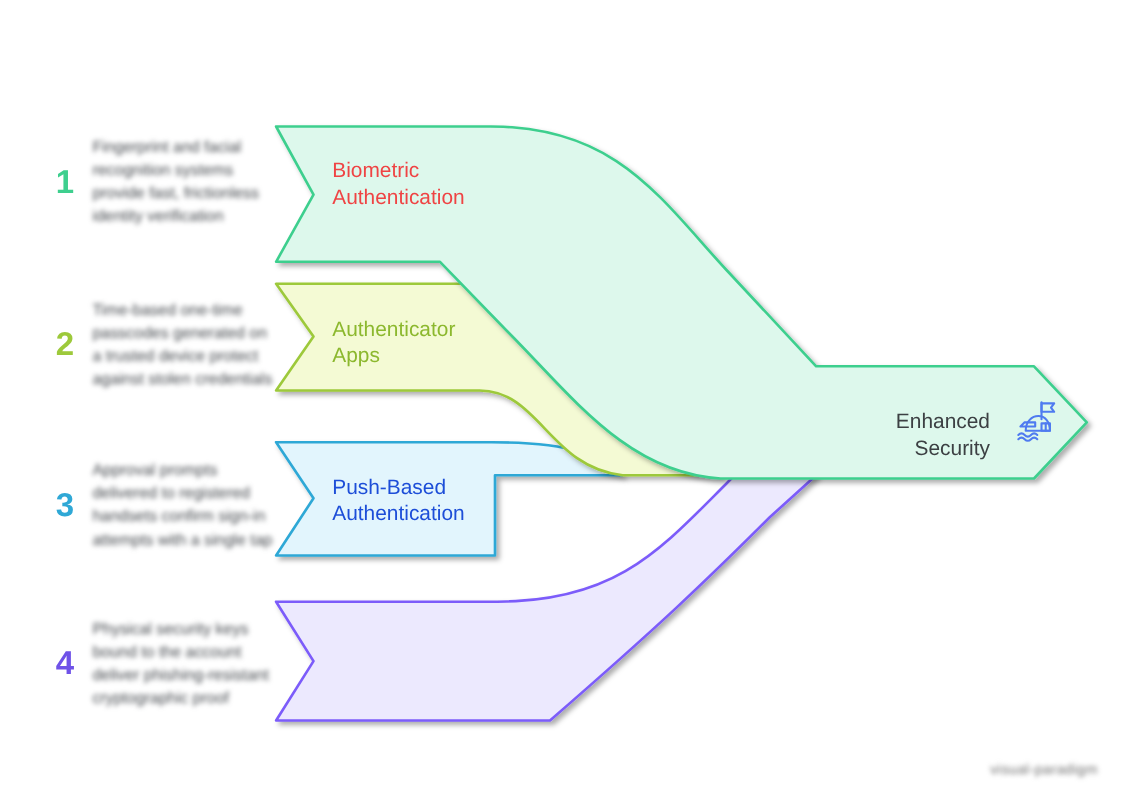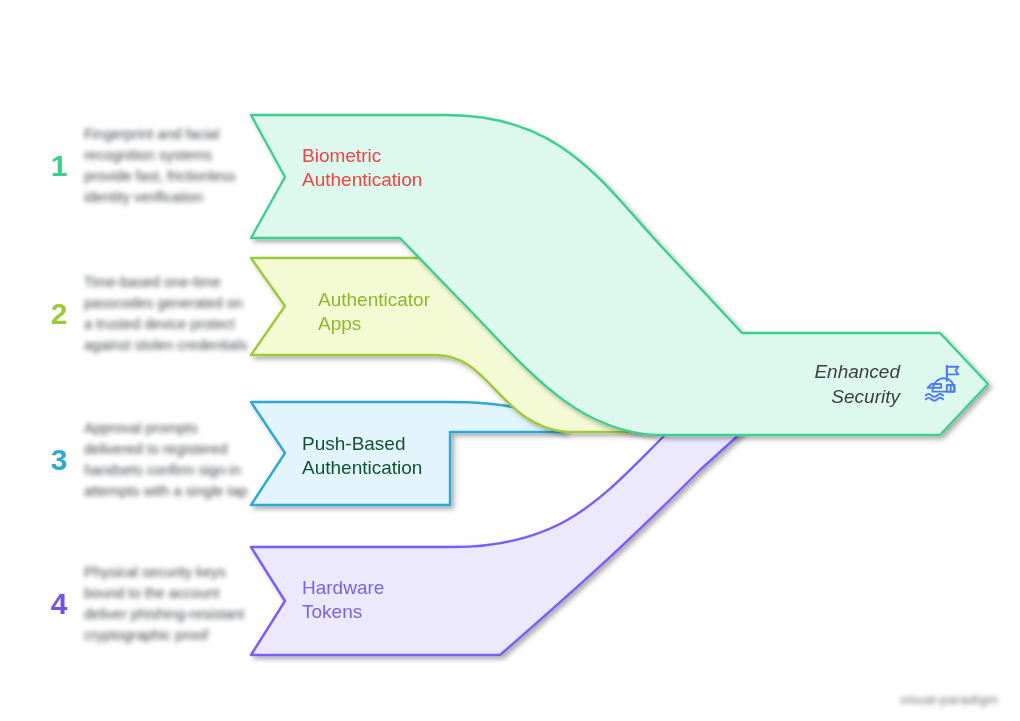--- a/index.html
+++ b/index.html
@@ -180,30 +180,28 @@
   </div>
 
   <div class="step-row" style="top:562px;">
     <div class="step-num" style="color:#6f52e8;">4</div>
     <div class="step-desc">Physical security keys bound to the account deliver phishing-resistant cryptographic proof</div>
   </div>
 
   <div class="node-label" style="left:302px; top:144px; color:#ef4444;">Biometric
 Authentication</div>
 
-  <div class="node-label" style="left:302px; top:288px; color:#8cb82e;margin-left:16px;">Authenticator
+  <div class="node-label" style="left:302px; top:288px; color:#8cb82e;">Authenticator
 Apps</div>
 
-  <div class="node-label" style="left:302px; top:432px; color:#14532d;">Push-Based
+  <div class="node-label" style="left:302px; top:432px; color:#1d4ed8;">Push-Based
 Authentication</div>
 
-  <div class="node-label" style="left:302px; top:576px; color:#7b63e8;">Hardware
-Tokens</div>
-
-  <div class="outcome-label" style="left:760px; top:360px; width:140px;font-style:italic;">Enhanced
+
+  <div class="outcome-label" style="left:760px; top:372px; width:140px;">Enhanced
 Security</div>
 
   <div class="outcome-icon" style="left:920px; top:360px;">
     <svg viewBox="0 0 48 48" width="46" height="46">
       <g fill="none" stroke="#4f7bf0" stroke-width="2" stroke-linecap="round" stroke-linejoin="round">
 
         <line x1="28" y1="6" x2="28" y2="22"></line>
 
         <path d="M28 7 L40 7 L37 11 L40 15 L28 15 Z"></path>
 

